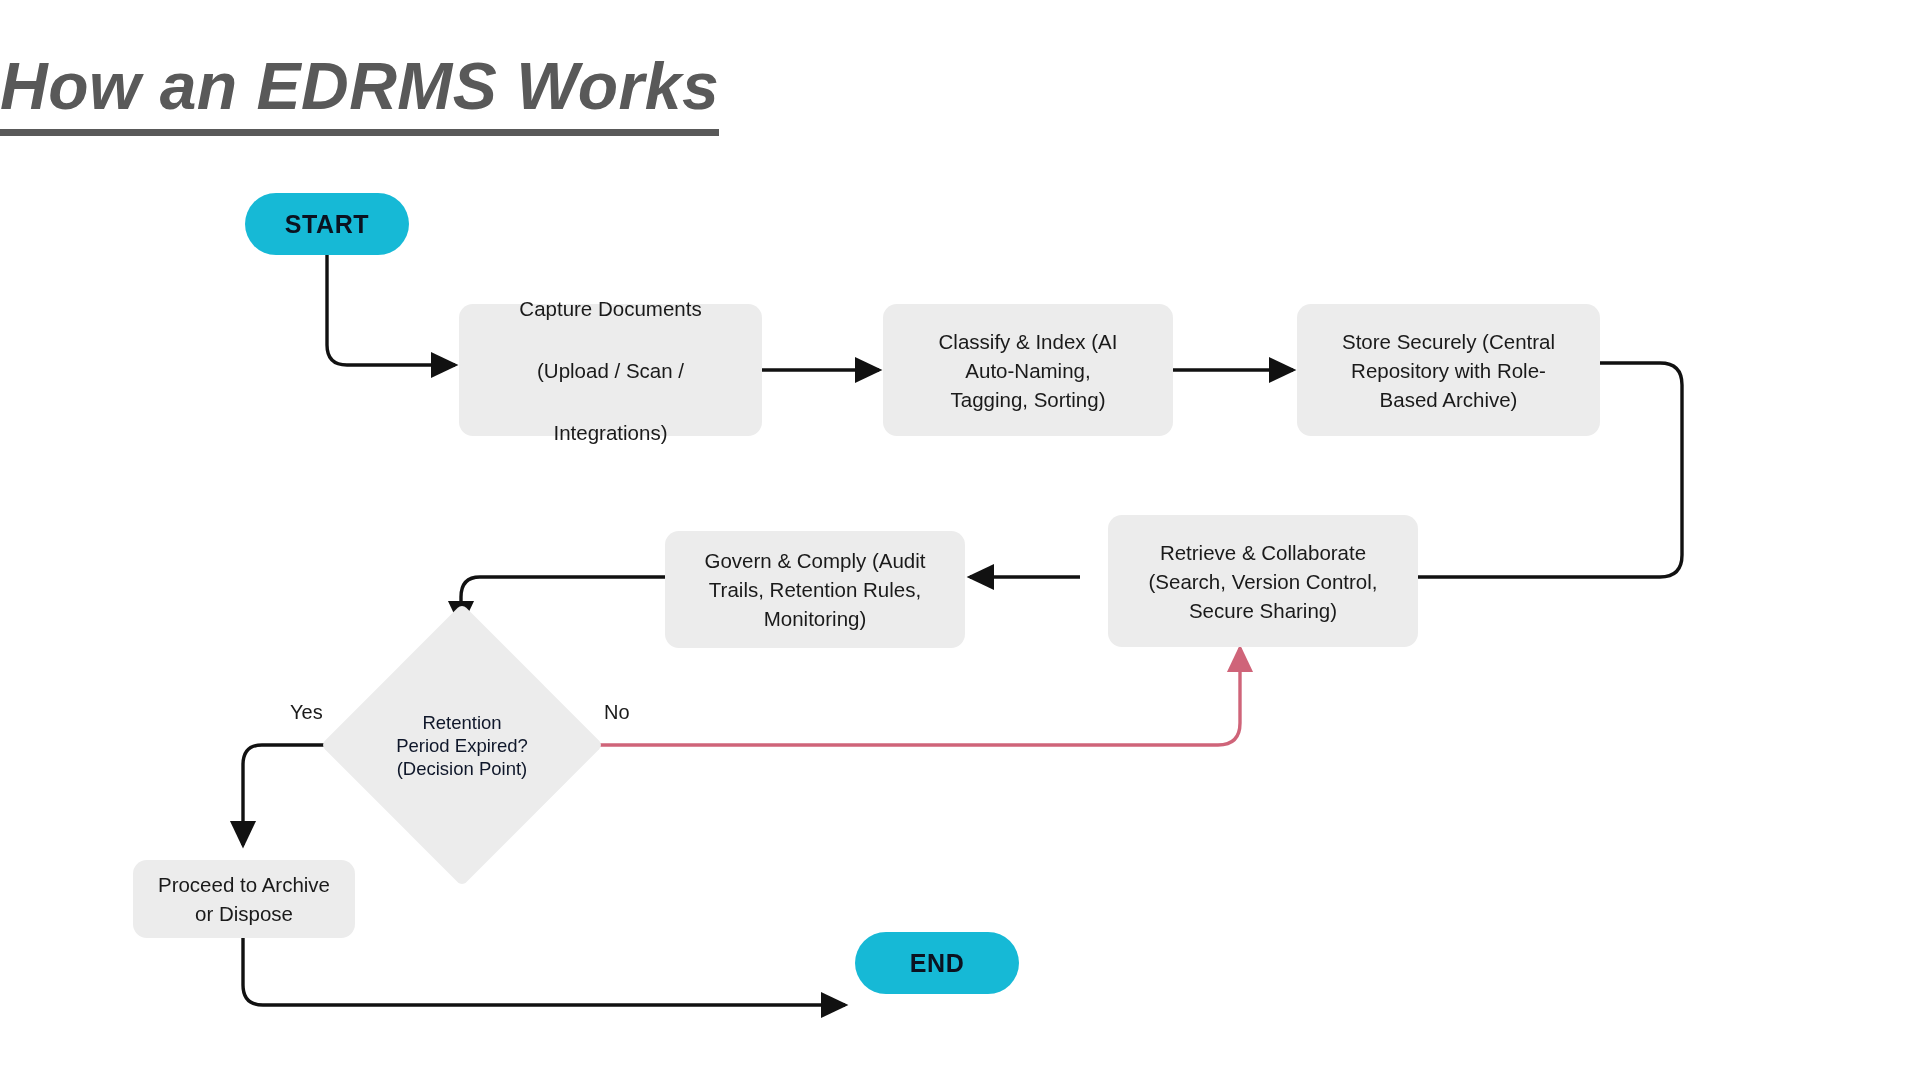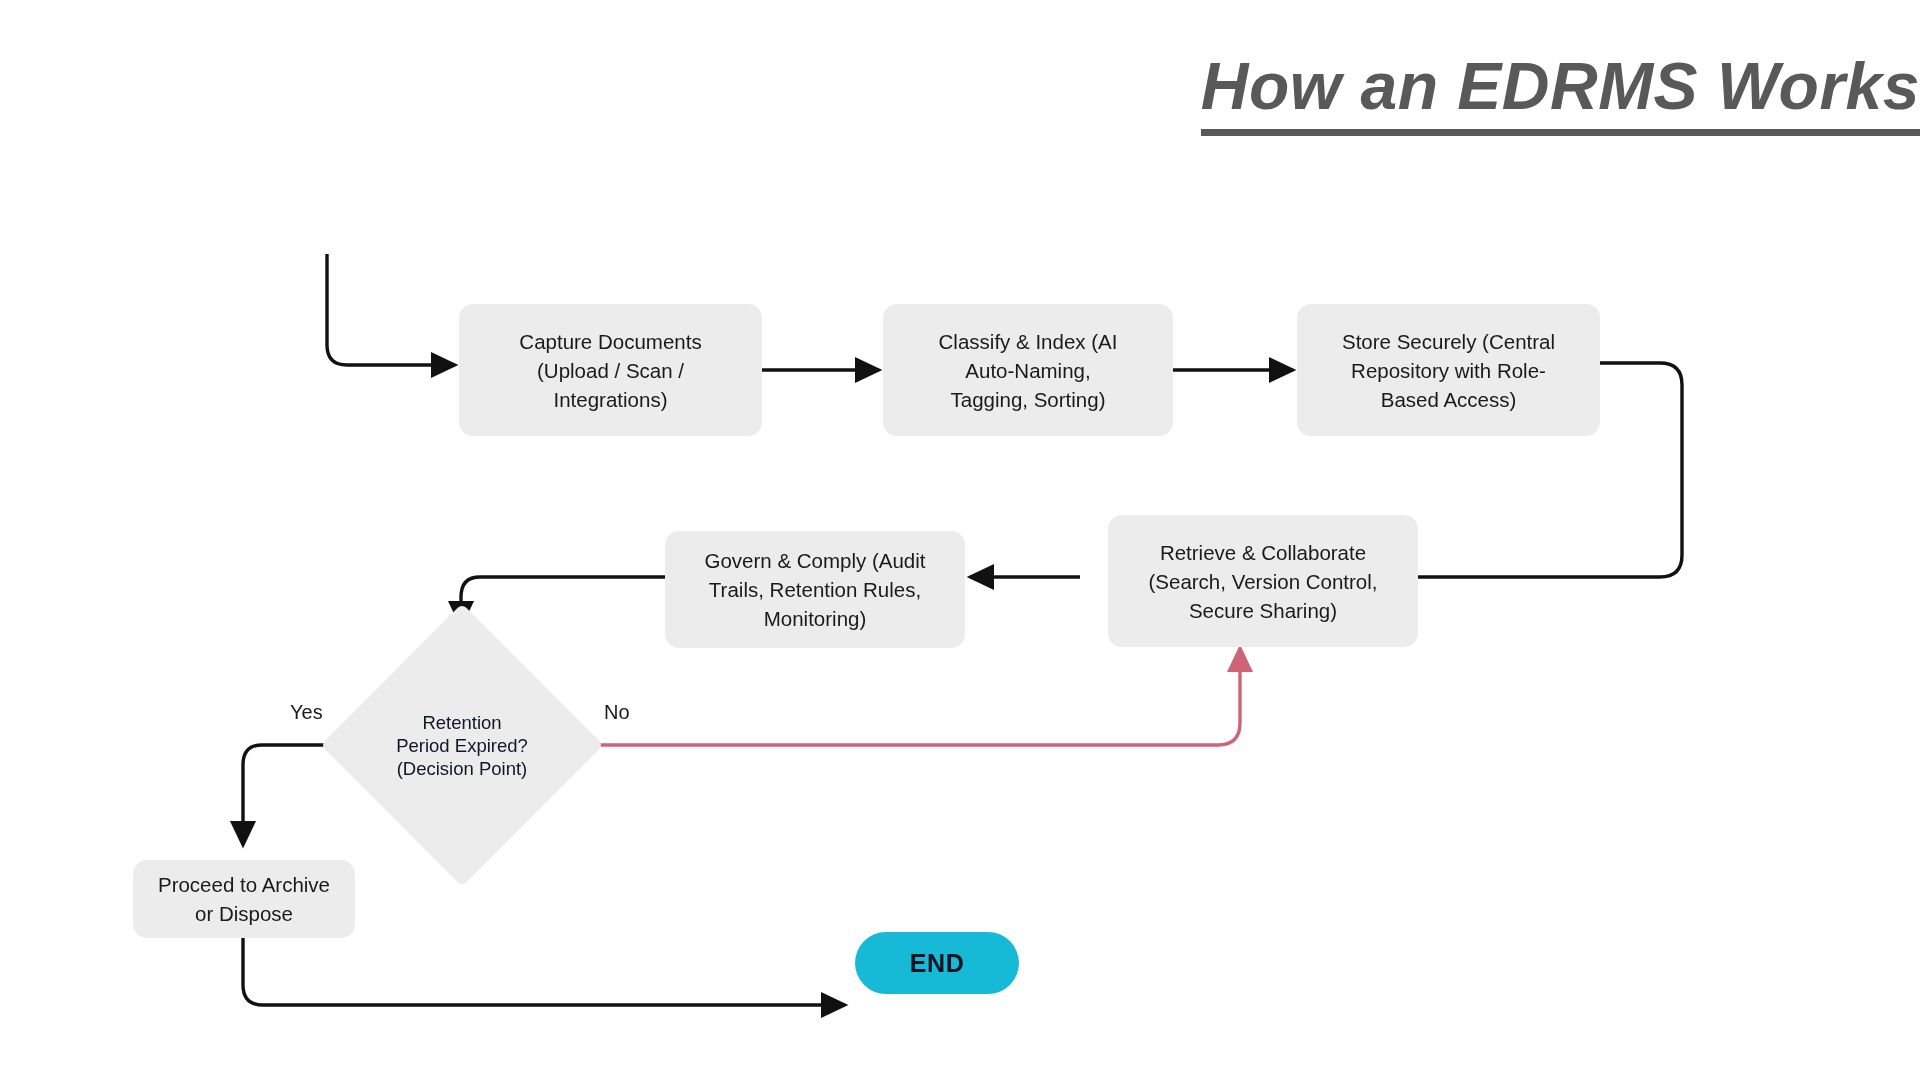--- a/index.html
+++ b/index.html
@@ -18,21 +18,21 @@
     position: absolute;
     left: 0; top: 0;
     width: 1920px;
     height: 1080px;
   }
   .page-title {
     position: absolute;
     left: 0;
     top: 48px;
     width: 1920px;
-    text-align: right;
+    text-align: left;
     font-size: 66px;
     font-weight: bold;
     font-style: italic;
     color: #595959;
     letter-spacing: 0.5px;
     white-space: nowrap;
   }
   .page-title .tx {
     border-bottom: 7px solid #595959;
     padding-bottom: 6px;
@@ -135,37 +135,40 @@
 
       <path d="M243,938 L243,985 Q243,1005 263,1005 L845,1005" marker-end="url(#arrowBlack)"></path>
     </g>
 
     <g fill="none" stroke="#cf6479" stroke-width="3.4" stroke-linecap="butt">
 
       <path d="M569,745 L1218,745 Q1240,745 1240,723 L1240,648" marker-end="url(#arrowPink)"></path>
     </g>
   </svg>
 
-
-  <div class="node process" style="left:459px; top:304px; width:303px; height:132px; flex-direction:column;">
+  <div class="node terminator" style="left:245px; top:193px; width:164px; height:62px;">
+    <span>START</span>
+  </div>
+
+  <div class="node process" style="left:459px; top:304px; width:303px; height:132px; flex-direction:column;gap:33px;">
     <span>Capture Documents</span>
     <span>(Upload / Scan /</span>
     <span>Integrations)</span>
   </div>
 
   <div class="node process" style="left:883px; top:304px; width:290px; height:132px; flex-direction:column;">
     <span>Classify &amp; Index (AI</span>
     <span>Auto-Naming,</span>
     <span>Tagging, Sorting)</span>
   </div>
 
   <div class="node process" style="left:1297px; top:304px; width:303px; height:132px; flex-direction:column;">
     <span>Store Securely (Central</span>
     <span>Repository with Role-</span>
-    <span>Based Access)</span>
+    <span>Based Archive)</span>
   </div>
 
   <div class="node process" style="left:1108px; top:515px; width:310px; height:132px; flex-direction:column;">
     <span>Retrieve &amp; Collaborate</span>
     <span>(Search, Version Control,</span>
     <span>Secure Sharing)</span>
   </div>
 
   <div class="node process" style="left:665px; top:531px; width:300px; height:117px; flex-direction:column;">
     <span>Govern &amp; Comply (Audit</span>

